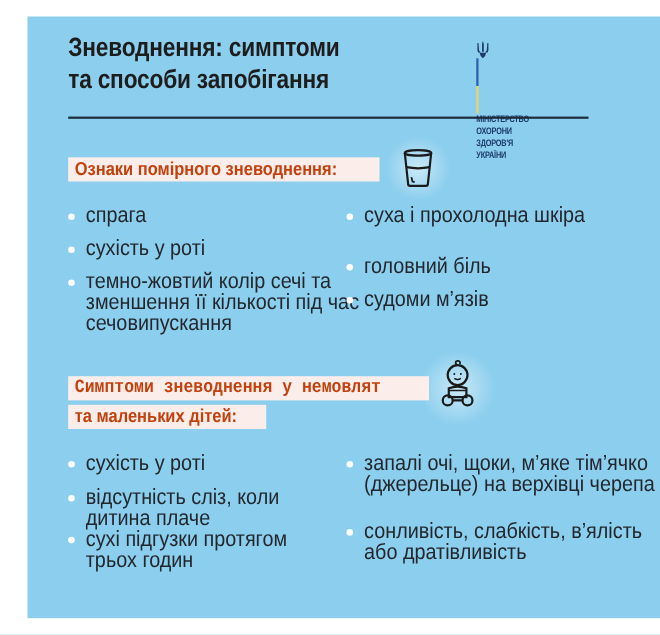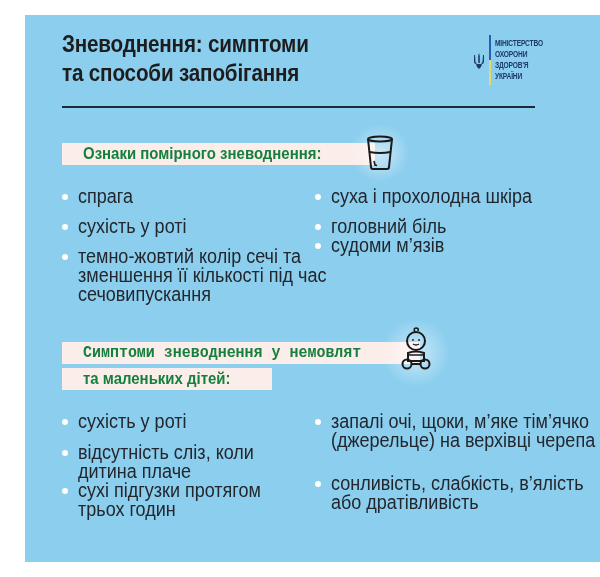--- a/index.html
+++ b/index.html
@@ -2,28 +2,28 @@
 <html><head>
 <meta charset="utf-8">
 <style>
   html, body { margin:0; padding:0; }
   body { width:600px; height:577px; background:#ffffff; position:relative; overflow:hidden;
          font-family:"Liberation Sans", "DejaVu Sans", sans-serif; color:#1c1c1c; }
   .card { position:absolute; left:25px; top:15px; width:592px; height:547px; background:#8BCEEE; }
   .title { position:absolute; left:37px; top:14px; font-weight:bold; font-size:24px; line-height:29px;
            letter-spacing:-0.2px; transform:scaleX(0.86); transform-origin:left top; color:#1d1d1d; white-space:nowrap; }
   .title div { display:block; }
-  .ministry { position:absolute; left:448px; top:20px; display:flex; align-items:center; }
+  .ministry { position:absolute; left:408px; top:20px; display:flex; align-items:flex-start;flex-direction:column; }
   .trident { width:12px; height:16px; margin-top:2px; margin-right:4px; }
   .mbar { width:2px; height:50px; margin-right:4px; background:linear-gradient(#2a5db0 0 50%, #e6d86a 50% 100%); }
   .mtext { font-size:8.5px; line-height:11px; font-weight:bold; color:#1d3a6a; transform:scaleX(0.78);
            transform-origin:left top; white-space:nowrap; letter-spacing:-0.2px; }
   .divider { position:absolute; left:37px; top:91px; width:473px; height:2px; background:#1d2a3a; }
   .hl { position:absolute; background:#FBEDEA; font-weight:bold; font-size:17px; line-height:22px;
-        padding:0 21px; color:#15803d; white-space:nowrap; }
+        padding:0 6px; color:#c2410c; white-space:nowrap; }
   .hl span { display:inline-block; transform:scaleX(0.88); transform-origin:left center; }
   .icon { position:absolute; }
   .glow { position:absolute; border-radius:50%;
           background:radial-gradient(circle, rgba(255,255,255,0.55) 0%, rgba(255,255,255,0) 70%); }
   .list { position:absolute; margin:0; padding:0; list-style:none; }
   .list li { position:relative; font-size:20px; line-height:19px; color:#23272d; padding-left:16px; }
   .list li .txt { display:inline-block; transform:scaleX(0.9); transform-origin:left top; white-space:nowrap; }
   .list li .dot { position:absolute; left:0; top:7px; width:6px; height:6px; border-radius:50%; background:#ffffff; }
 </style>
 </head>
@@ -73,25 +73,25 @@
     </li>
     <li>
       <span class="dot"></span>
       <span class="txt">темно-жовтий колір сечі та</span><br>
       <span class="txt">зменшення її кількості під час</span><br>
       <span class="txt">сечовипускання</span>
     </li>
   </ul>
 
   <ul class="list" style="left:290px; top:172px;">
-    <li style="margin-bottom:11px;">
+    <li style="margin-bottom:27px;">
       <span class="dot"></span>
       <span class="txt">суха і прохолодна шкіра</span>
     </li>
-    <li style="">
+    <li style="margin-bottom:11px;">
       <span class="dot"></span>
       <span class="txt">головний біль</span>
     </li>
     <li>
       <span class="dot"></span>
       <span class="txt">судоми м’язів</span>
     </li>
   </ul>
 
   <div class="hl" style="left:37px; top:327px;font-family:Liberation Mono, monospace;">

